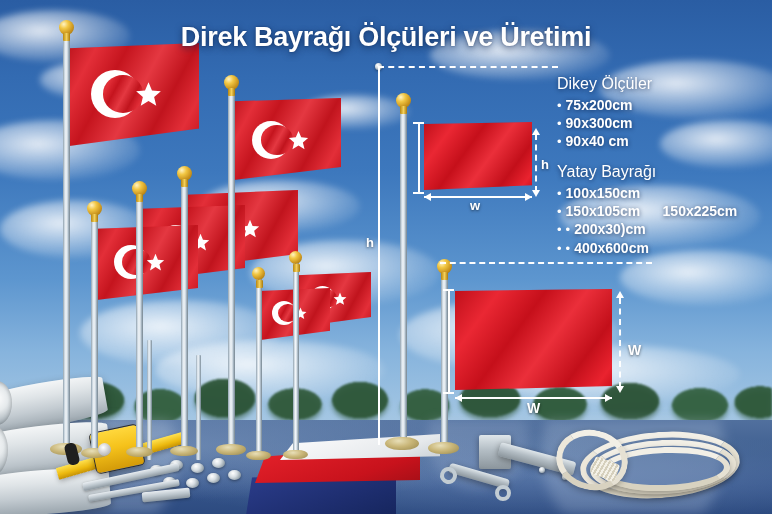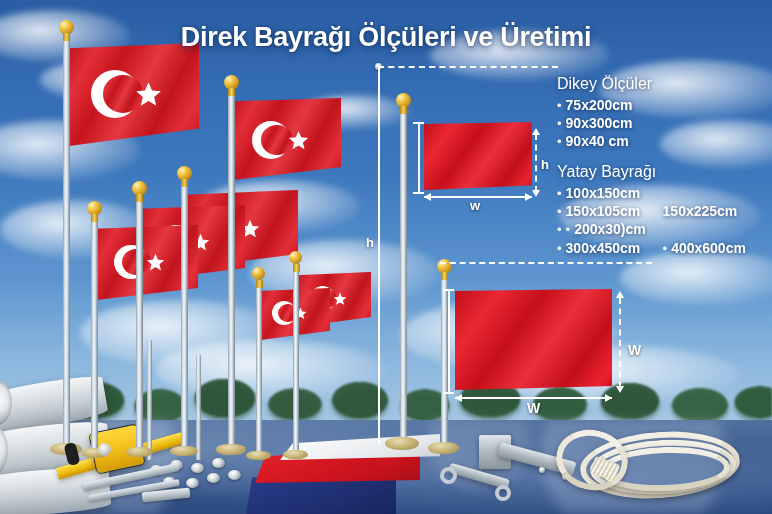--- a/index.html
+++ b/index.html
@@ -459,21 +459,20 @@
       <span class="spec-item col-a">150x105cm</span>
       <span class="spec-item">150x225cm</span>
     </div>
     <div class="spec-row">
       <span class="bullet">•</span>
       <span class="bullet">•</span>
       <span class="spec-item">200x30)cm</span>
     </div>
     <div class="spec-row">
       <span class="bullet">•</span>
-      <span class="spec-item col-a">300x450cm</span>
       <span class="bullet">•</span>
       <span class="spec-item">400x600cm</span>
     </div>
   </div>
 
   <div class="roll" style="left:-22px; top:383px; width:128px; height:44px; transform:rotate(-10deg);"></div>
   <div class="roll-end" style="left:-18px; top:381px; width:30px; height:44px;"></div>
   <div class="roll" style="left:-30px; top:426px; width:140px; height:52px; transform:rotate(-7deg);"></div>
   <div class="roll-end" style="left:-26px; top:424px; width:34px; height:52px;"></div>
   <div class="roll" style="left:-20px; top:470px; width:130px; height:44px; transform:rotate(-4deg);"></div>

